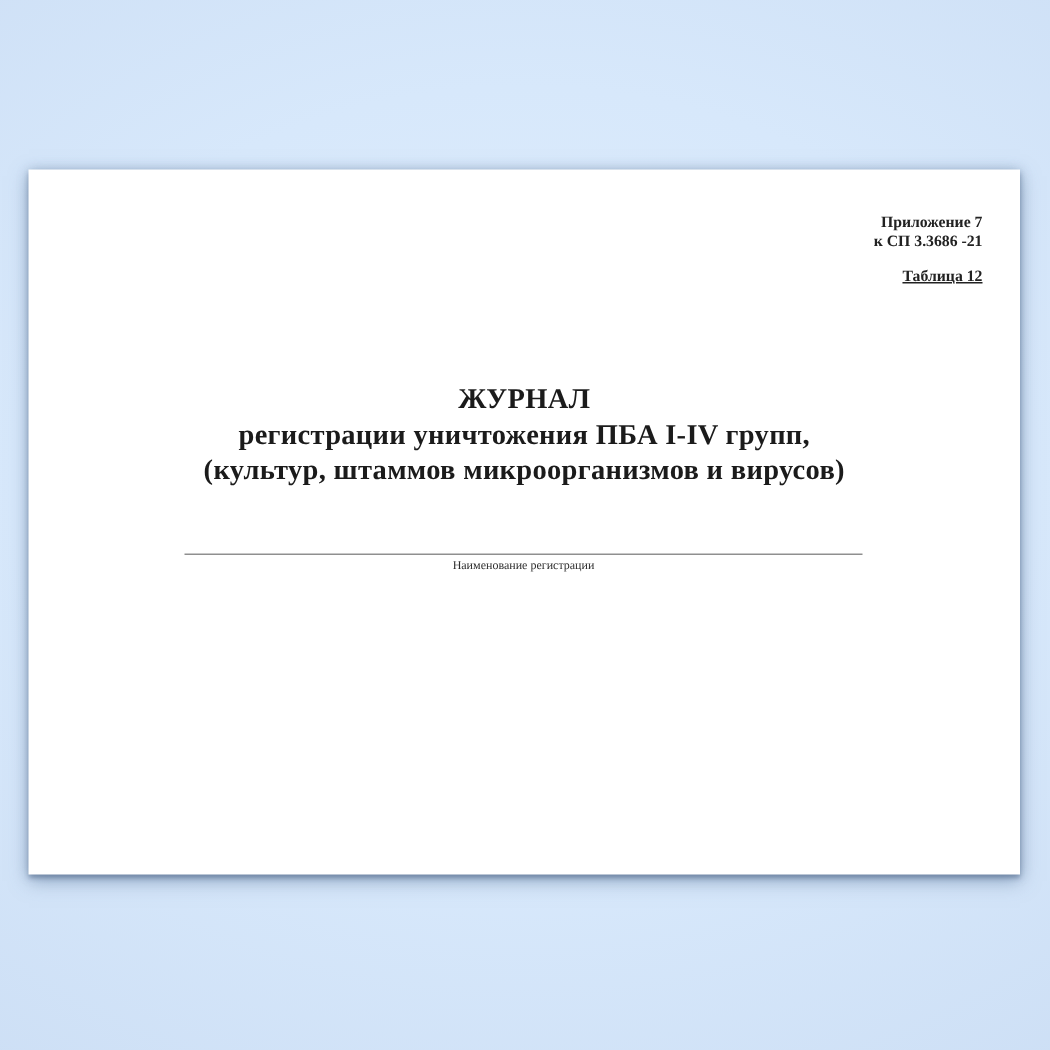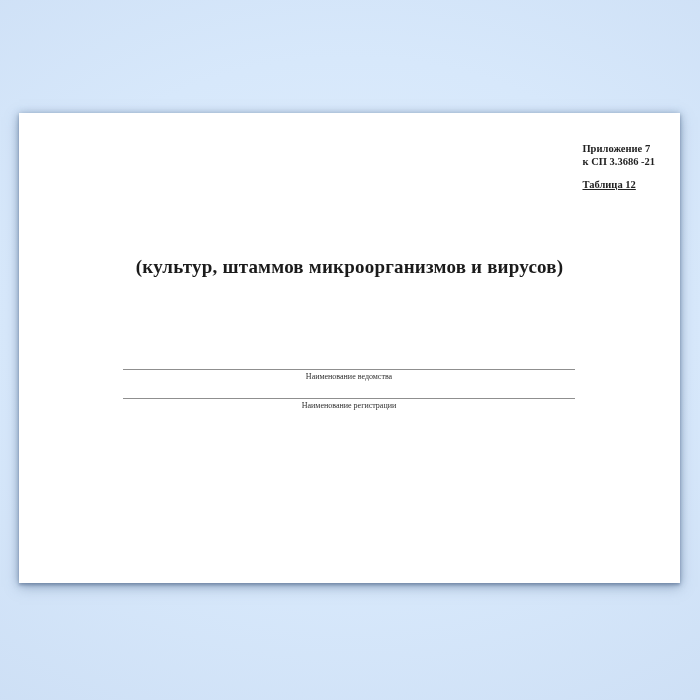--- a/index.html
+++ b/index.html
@@ -23,21 +23,21 @@
     background: #ffffff;
     box-shadow:
       0 2px 3px rgba(70, 95, 130, 0.45),
       0 4px 12px rgba(90, 115, 150, 0.50),
       0 0 7px rgba(90, 115, 150, 0.35);
   }
   .corner-note {
     position: absolute;
     top: 29px;
     right: 25px;
-    text-align: left;
+    text-align: right;
     font-size: 10.5px;
     line-height: 13px;
     color: #222222;
     font-weight: 600;
   }
   .corner-note .table-note {
     margin-top: 10px;
     text-decoration: underline;
   }
   .doc-title {
@@ -77,26 +77,25 @@
 <div class="scene">
   <div class="page">
 
     <div class="corner-note">
       <div>Приложение 7</div>
       <div>к СП 3.3686 -21</div>
       <div class="table-note">Таблица 12</div>
     </div>
 
     <div class="doc-title">
+      <div>ЖУРНАЛ</div>
+      <div>регистрации уничтожения ПБА I-IV групп,</div>
       <div>(культур, штаммов микроорганизмов и вирусов)</div>
     </div>
 
     <div class="fields">
-      <div class="field">
-        <div class="field-caption">Наименование ведомства</div>
-      </div>
       <div class="field">
         <div class="field-caption">Наименование регистрации</div>
       </div>
     </div>
 
   </div>
 </div>
 
 </body></html>

